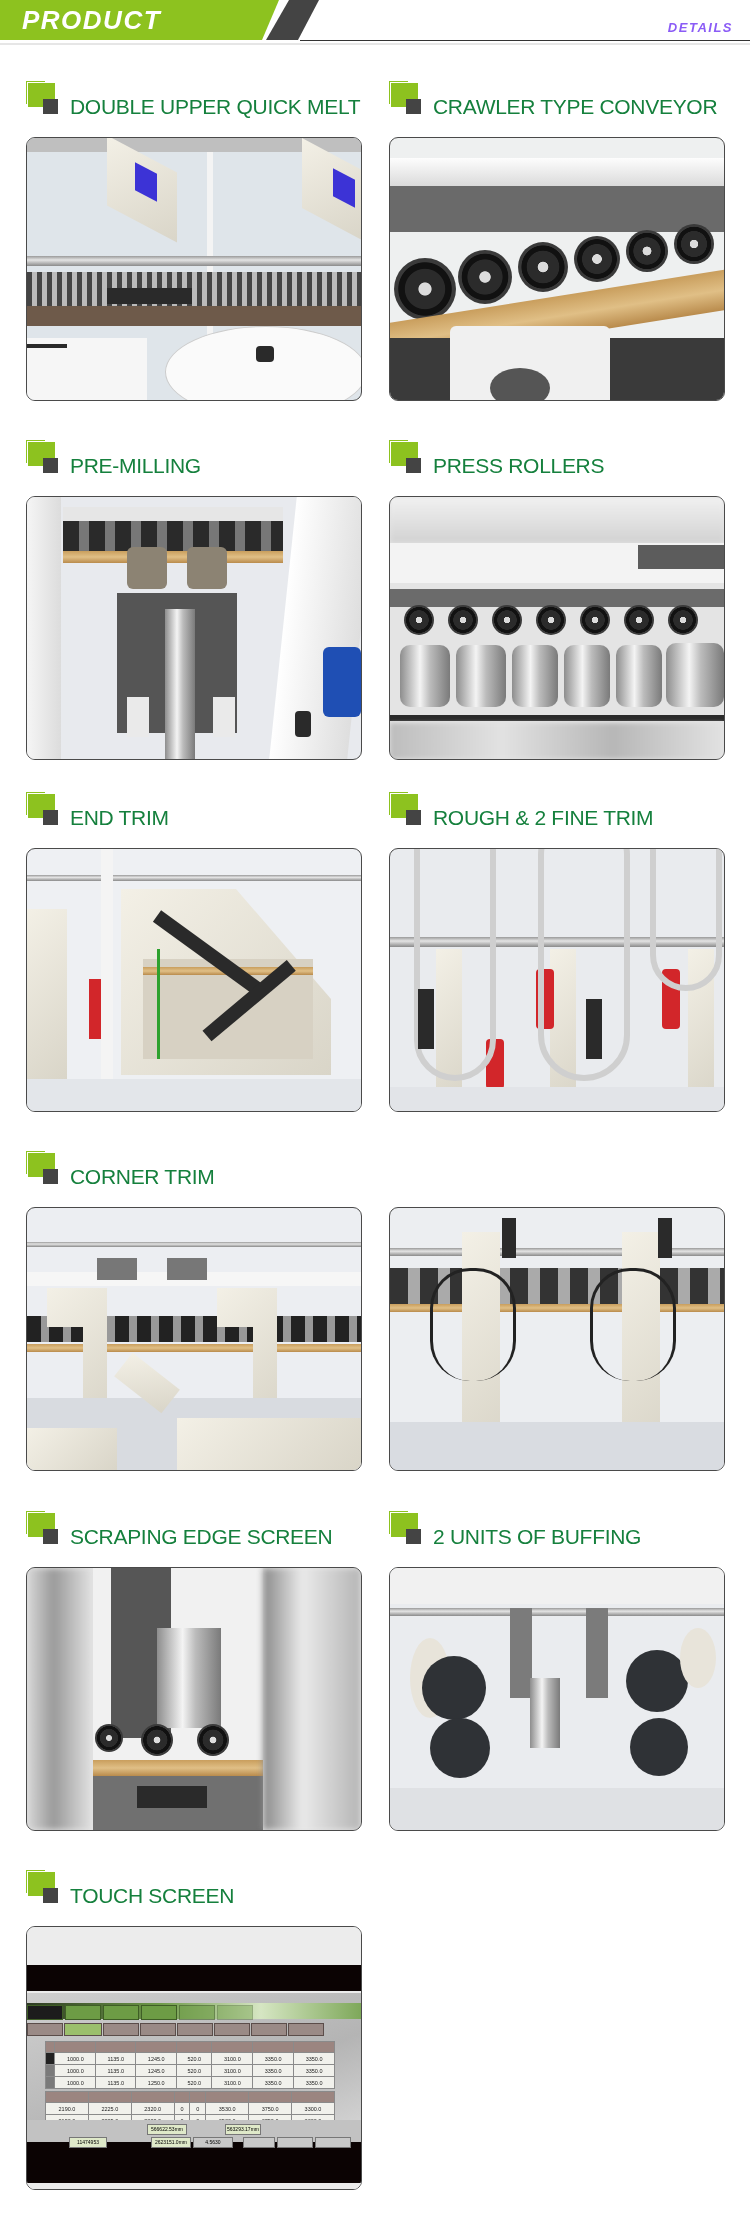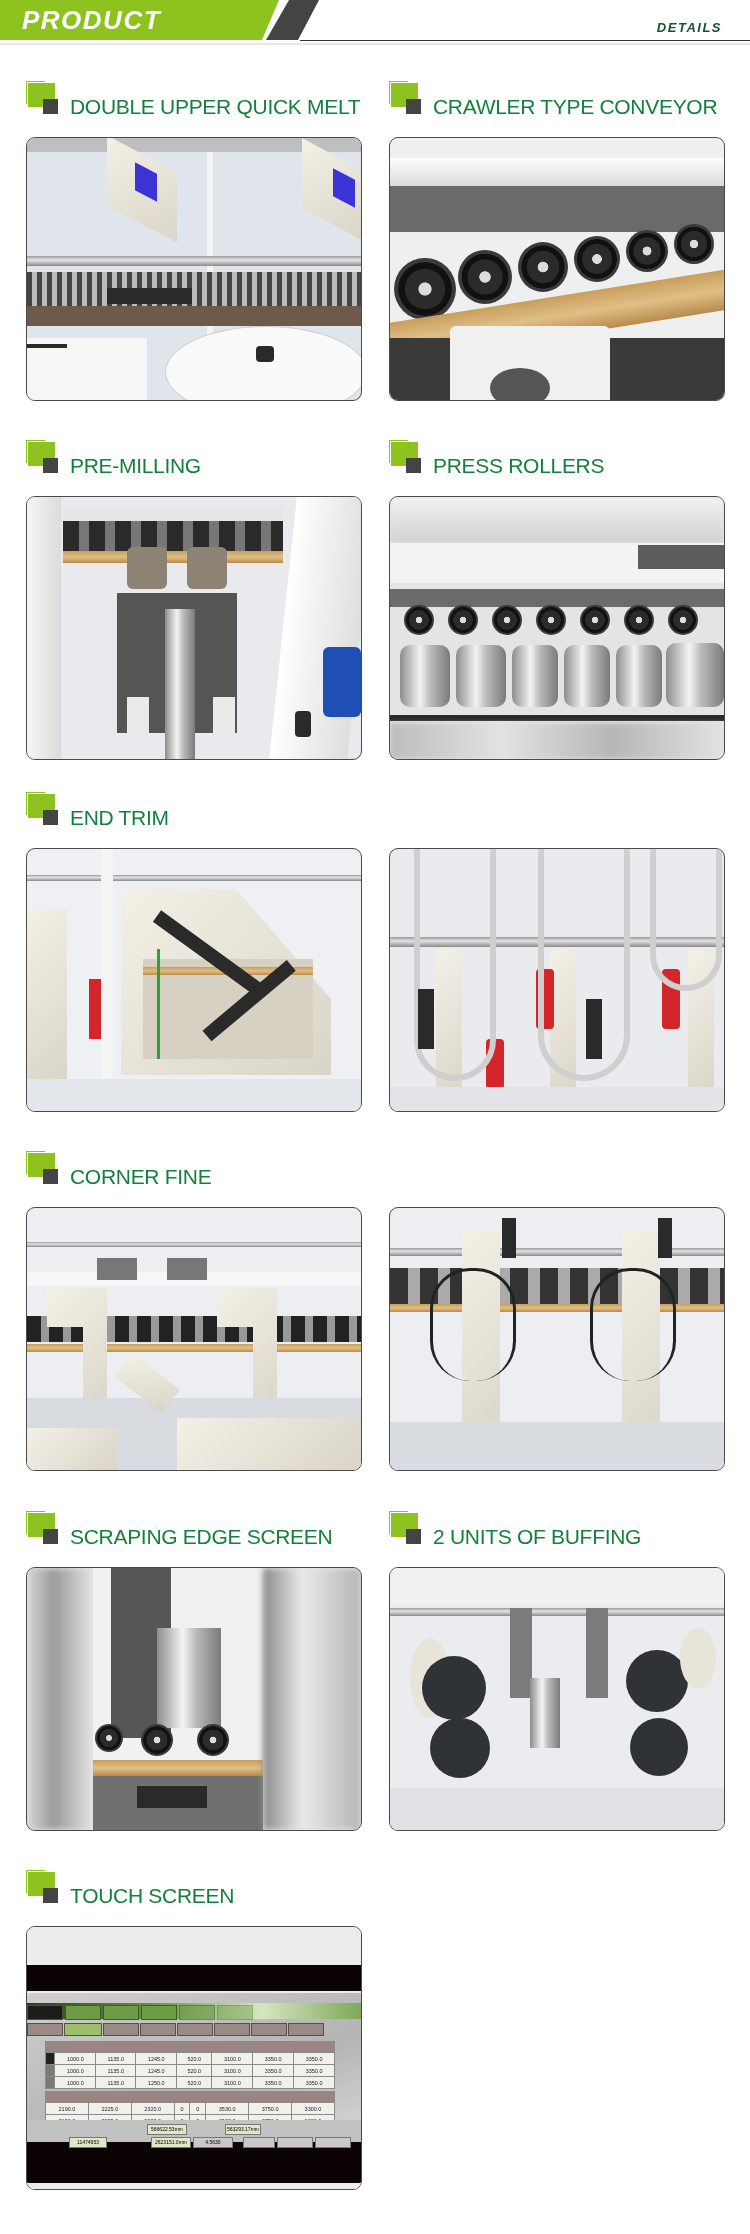--- a/index.html
+++ b/index.html
@@ -15,21 +15,21 @@
   }
   .hdr .dark {
     position: absolute; left: 262px; top: 0; width: 58px; height: 40px; background: #444444;
     clip-path: polygon(27px 0, 57px 0, 36px 40px, 4px 40px);
   }
   .hdr .title {
     position: absolute; left: 22px; top: 5px; color: #ffffff; font-weight: bold; font-style: italic;
     font-size: 26px; letter-spacing: 1.5px;
   }
   .hdr .details {
-    position: absolute; right: 28px; top: 20px; color: #14532d; font-weight: bold; font-style: italic;
+    position: absolute; right: 17px; top: 20px; color: #8b5cf6; font-weight: bold; font-style: italic;
     font-size: 13px; letter-spacing: 1.5px;
   }
   .hdr .rule-dark { position: absolute; left: 300px; right: 0; top: 40px; height: 1px; background: #333333; }
   .hdr .rule-light { position: absolute; left: 0; right: 0; top: 43px; height: 2px; background: #e6e6e6; }
 
   
   .item { position: absolute; width: 340px; height: 320px; }
   .item .label-row { position: absolute; left: 0; top: 0; height: 36px; width: 340px; }
   .sq-icon { position: absolute; left: 0; top: 0; width: 34px; height: 34px; }
   .sq-icon .outline {
@@ -215,20 +215,28 @@
     <div class="p" style="left:116px;top:110px;width:170px;height:100px;background:#d7d1c3;"></div>
     <div class="p wood" style="left:116px;top:118px;width:170px;height:8px;"></div>
     <div class="p blackbox" style="left:130px;top:60px;width:130px;height:14px;transform:rotate(36deg);transform-origin:left;"></div>
     <div class="p blackbox" style="left:180px;top:180px;width:110px;height:14px;transform:rotate(-40deg);transform-origin:left;"></div>
     <div class="p" style="left:130px;top:100px;width:3px;height:110px;background:#2ea12e;"></div>
     <div class="p" style="left:0;top:230px;width:334px;height:32px;background:#e3e6ea;"></div>
   </div>
 </div>
 
 <div class="item" style="left:389px; top:792px;">
+  <div class="label-row">
+    <div class="sq-icon">
+        <div class="outline"></div>
+        <div class="g"></div>
+        <div class="d"></div>
+      </div>
+    <div class="label">ROUGH &amp; 2 FINE TRIM</div>
+  </div>
   <div class="photo" style="background:#e9ebee;">
     <div class="p rail" style="left:0;top:88px;width:334px;height:10px;"></div>
     <div class="p white-plate" style="left:46px;top:100px;width:26px;height:150px;"></div>
     <div class="p white-plate" style="left:160px;top:100px;width:26px;height:150px;"></div>
     <div class="p white-plate" style="left:298px;top:100px;width:26px;height:150px;"></div>
     <div class="p red" style="left:146px;top:120px;width:18px;height:60px;border-radius:4px;"></div>
     <div class="p red" style="left:272px;top:120px;width:18px;height:60px;border-radius:4px;"></div>
     <div class="p red" style="left:96px;top:190px;width:18px;height:50px;border-radius:4px;"></div>
     <div class="p hose" style="left:24px;top:-40px;width:70px;height:260px;border-radius:60px;"></div>
     <div class="p hose" style="left:148px;top:-40px;width:80px;height:260px;border-radius:60px;"></div>
@@ -239,21 +247,21 @@
   </div>
 </div>
 
 <div class="item" style="left:26px; top:1151px;">
   <div class="label-row">
     <div class="sq-icon">
         <div class="outline"></div>
         <div class="g"></div>
         <div class="d"></div>
       </div>
-    <div class="label">CORNER FINE</div>
+    <div class="label">CORNER TRIM</div>
   </div>
   <div class="photo" style="background:#eceef2;">
     <div class="p rail" style="left:0;top:34px;width:334px;height:5px;"></div>
     <div class="p" style="left:0;top:64px;width:334px;height:14px;background:#f6f6f6;"></div>
     <div class="p" style="left:0;top:108px;width:334px;height:26px;background:repeating-linear-gradient(90deg,#222 0 14px,#999 14px 22px);"></div>
     <div class="p wood" style="left:0;top:136px;width:334px;height:8px;"></div>
     <div class="p white-plate" style="left:20px;top:80px;width:60px;height:130px;clip-path:polygon(0 0,100% 0,100% 100%,60% 100%,60% 30%,0 30%);"></div>
     <div class="p white-plate" style="left:190px;top:80px;width:60px;height:130px;clip-path:polygon(0 0,100% 0,100% 100%,60% 100%,60% 30%,0 30%);"></div>
     <div class="p" style="left:70px;top:50px;width:40px;height:22px;background:#777;"></div>
     <div class="p" style="left:140px;top:50px;width:40px;height:22px;background:#777;"></div>

